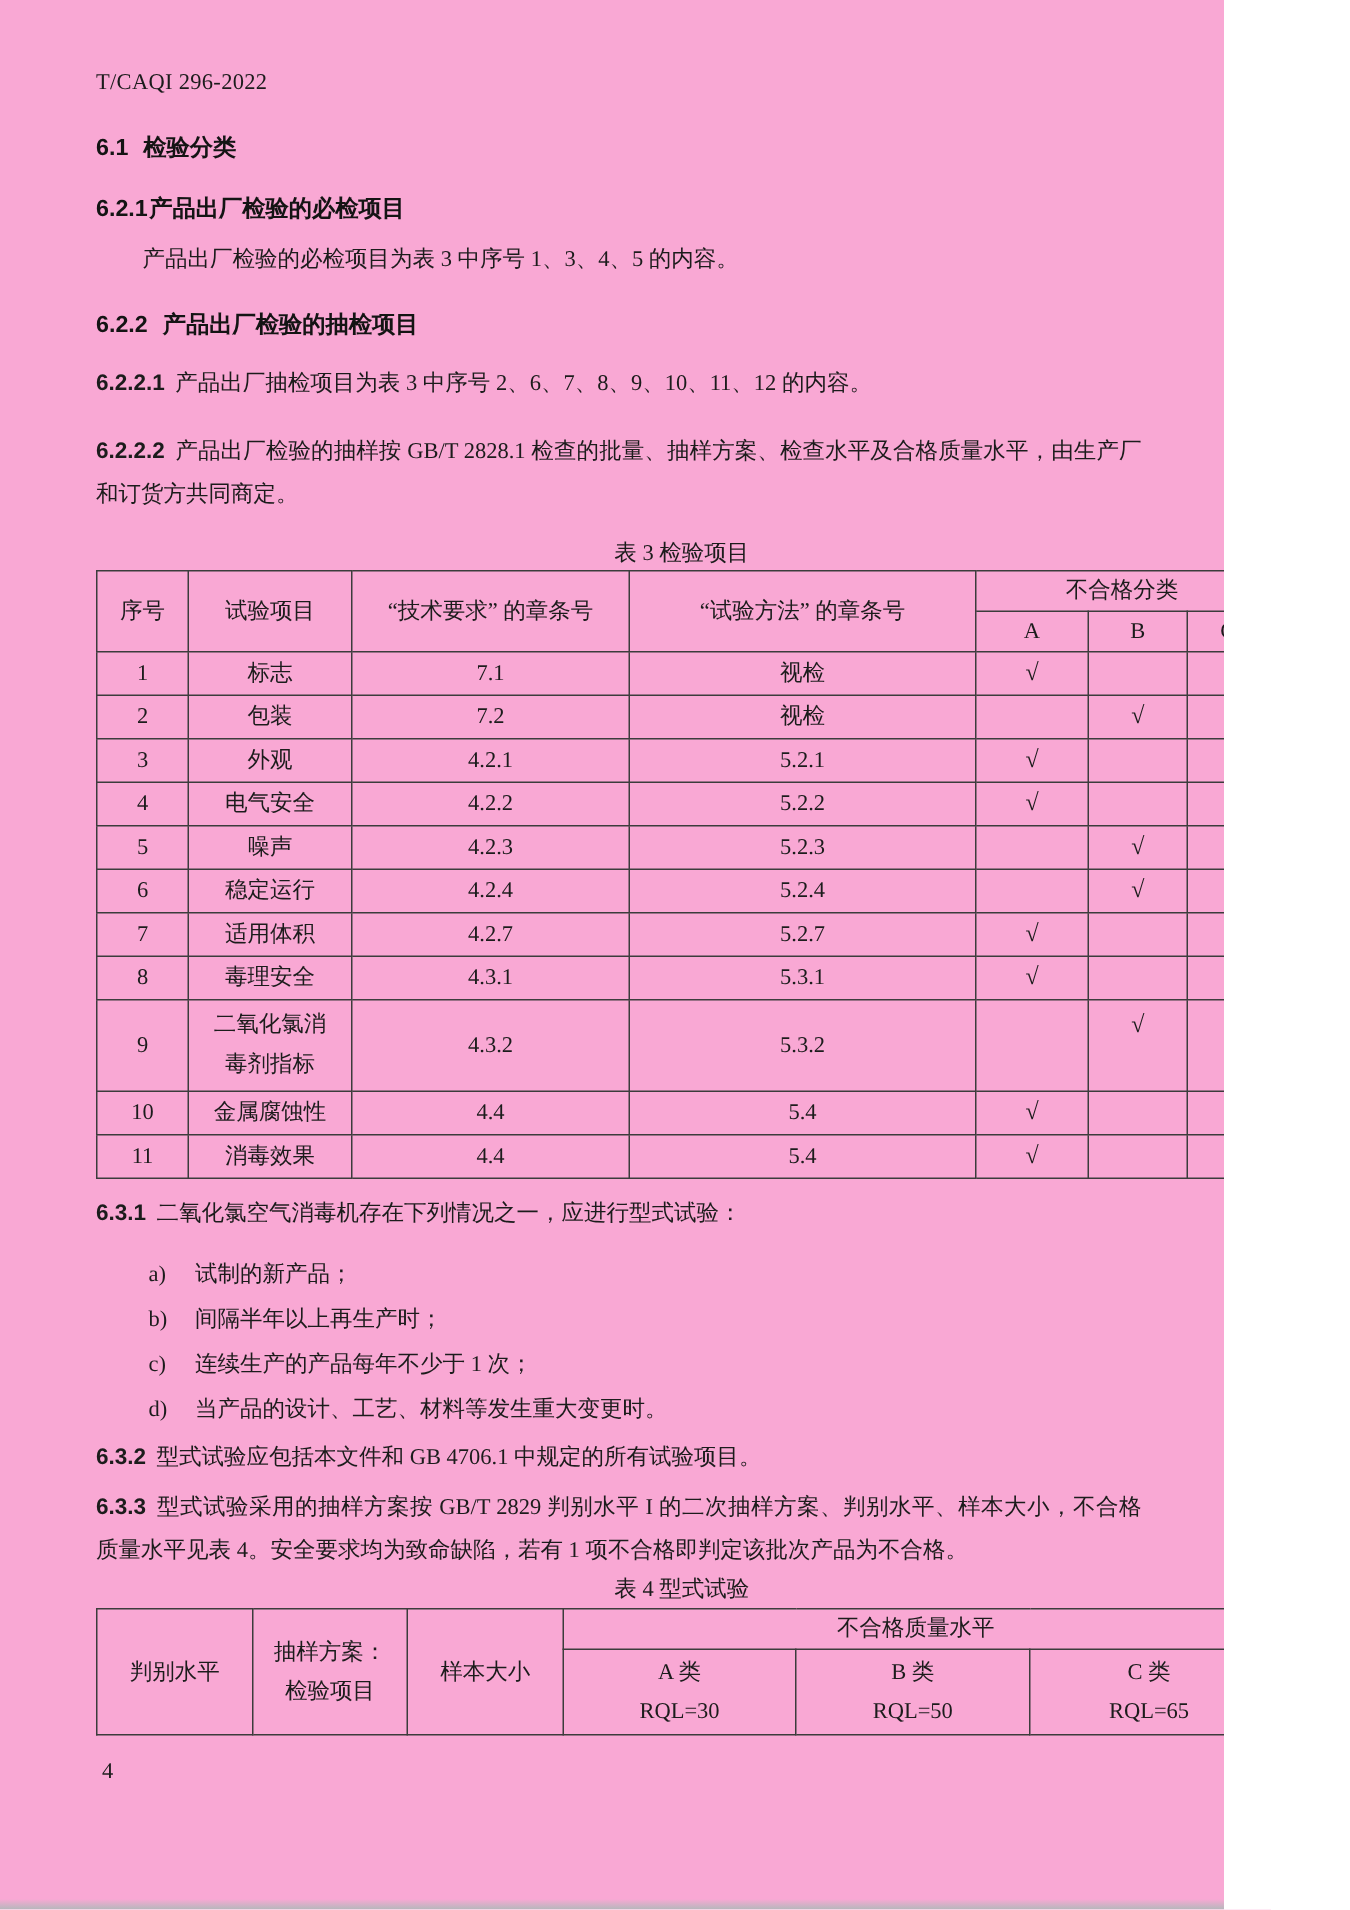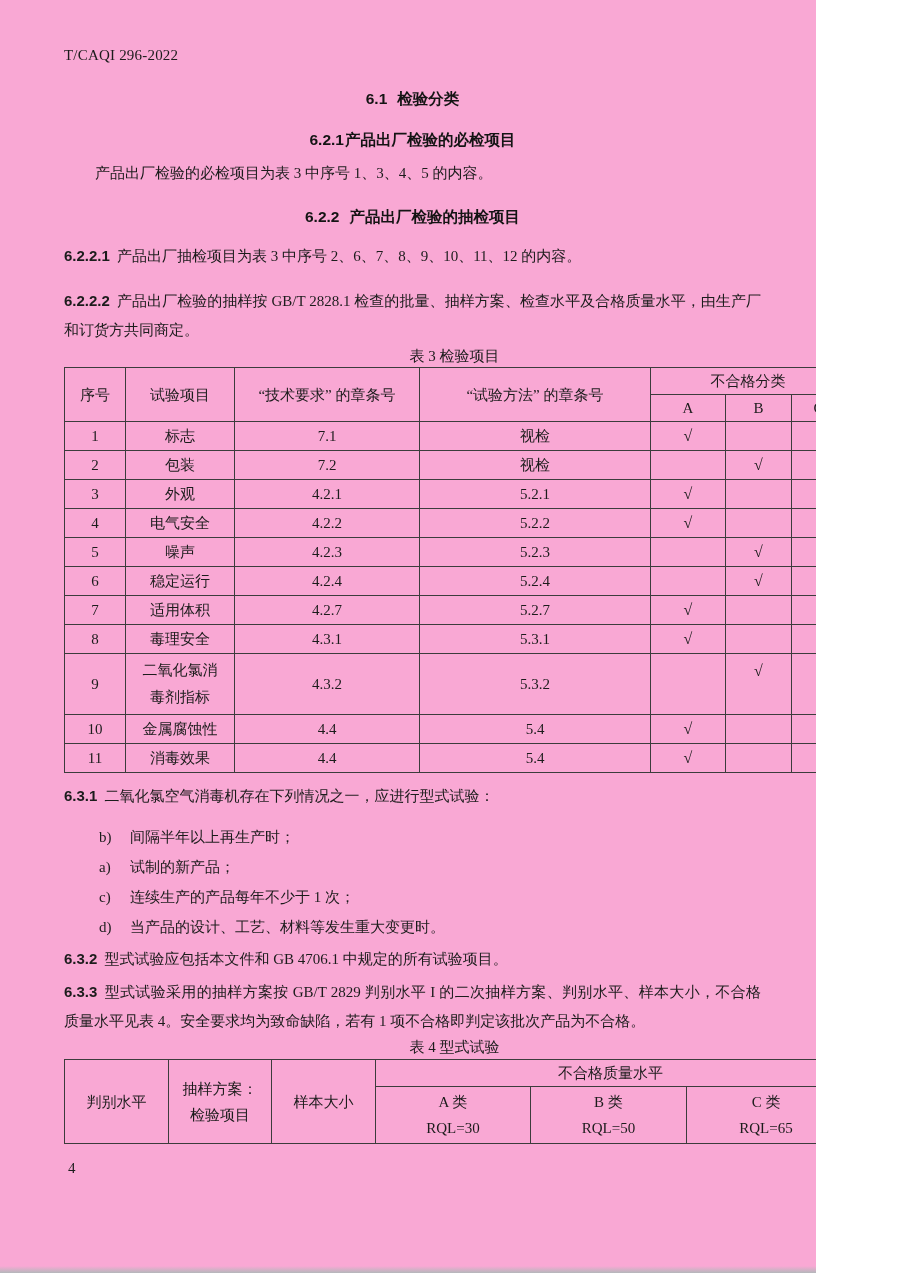--- a/index.html
+++ b/index.html
@@ -20,21 +20,20 @@
     letter-spacing: 0.2px;
   }
 
   
   .hd {
     font-family: "Liberation Sans", "DejaVu Sans", sans-serif;
     font-weight: bold;
     font-size: 15.5px;
     line-height: 21px;
     color: #141414;
-    text-align: center;
   }
   .hd .hnum { margin-right: 10px; }
   .hd.tight .hnum { margin-right: 1px; }
 
   .para {
     font-size: 15px;
     line-height: 22px;
     margin: 0;
   }
   .indent { padding-left: 31px; }
@@ -104,21 +103,21 @@
   }
 
   .mt-h61   { margin-top: 24px; }
   .mt-p61   { margin-top: 9px; }
   .mt-h62   { margin-top: 17px; }
   .mt-h621  { margin-top: 20px; }
   .mt-p621  { margin-top: 12px; }
   .mt-h622  { margin-top: 22px; }
   .mt-p6221 { margin-top: 14px; }
   .mt-p6222 { margin-top: 15px; }
-  .mt-cap3  { margin-top: 1px; }
+  .mt-cap3  { margin-top: 14px; }
   .mt-t3    { margin-top: 1px; }
   .mt-h63   { margin-top: 22px; }
   .mt-p631  { margin-top: 8px; }
   .mt-list  { margin-top: 11px; }
   .mt-p632  { margin-top: 2px; }
   .mt-p633  { margin-top: 3px; }
   .mt-cap4  { margin-top: 1px; }
   .mt-t4    { margin-top: 2px; }
 </style>
 </head>
@@ -279,24 +278,24 @@
         </tbody>
     </table>
 
 
     <p class="clause mt-p631">
       <span class="cnum">6.3.1</span><span>二氧化氯空气消毒机存在下列情况之一，应进行型式试验：</span>
     </p>
 
     <div class="list mt-list">
       <div class="li">
-        <span class="li-label">b)</span><span>间隔半年以上再生产时；</span>
+        <span class="li-label">a)</span><span>试制的新产品；</span>
       </div>
       <div class="li">
-        <span class="li-label">a)</span><span>试制的新产品；</span>
+        <span class="li-label">b)</span><span>间隔半年以上再生产时；</span>
       </div>
       <div class="li">
         <span class="li-label">c)</span><span>连续生产的产品每年不少于 1 次；</span>
       </div>
       <div class="li">
         <span class="li-label">d)</span><span>当产品的设计、工艺、材料等发生重大变更时。</span>
       </div>
     </div>
 
     <p class="clause mt-p632">

